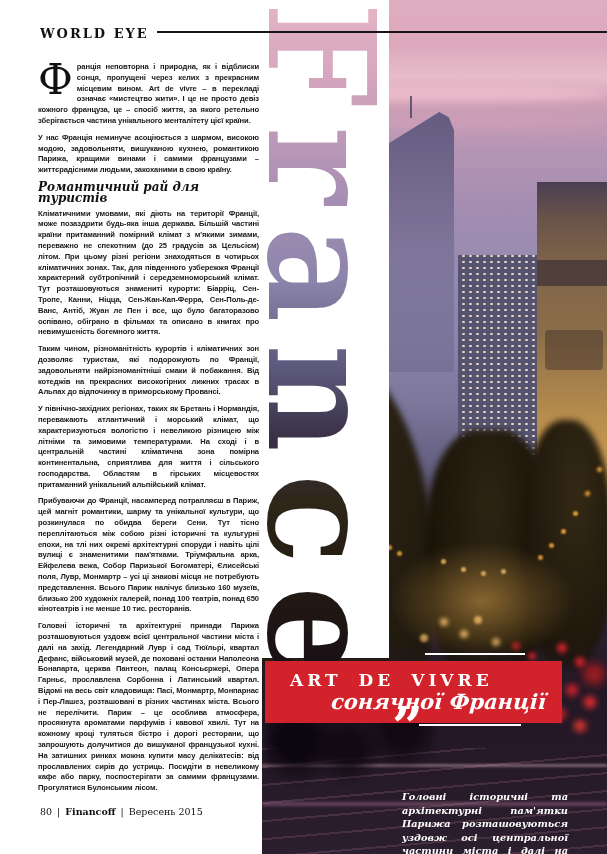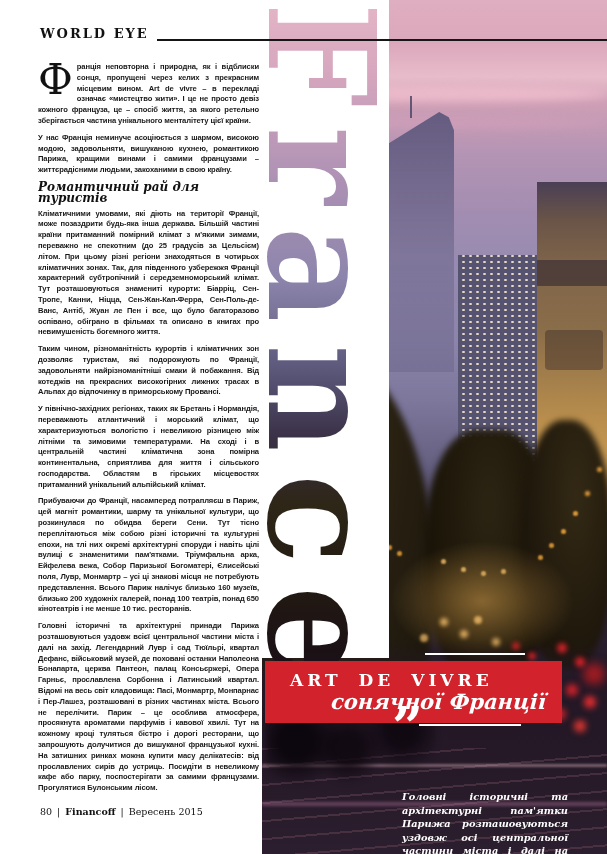--- a/index.html
+++ b/index.html
@@ -90,21 +90,21 @@
     font-family:"DejaVu Serif","Liberation Serif",serif;font-weight:bold;
     font-size:148px;line-height:138px;letter-spacing:22px;padding-left:2px;
     white-space:nowrap;
     background:linear-gradient(90deg,
       #e5b6c6 0%, #d4a5bd 12%, #ab90b4 28%, #8d85ac 42%,
       #5e5b7e 55%, #3a3147 66%, #2e2617 76%, #241c12 86%, #1a1016 100%);
     -webkit-background-clip:text;background-clip:text;color:transparent;
   }
 
   
-  .page-header{position:absolute;left:40px;right:0;top:26px;display:flex;align-items:flex-end;gap:8px;z-index:30;}
+  .page-header{position:absolute;left:40px;right:0;top:26px;display:flex;align-items:flex-start;gap:8px;z-index:30;}
   .section-label{font-family:"DejaVu Serif","Liberation Serif",serif;font-weight:bold;
     font-size:13px;letter-spacing:2px;color:#111;}
   .header-rule{flex:1;height:2px;background:#151515;margin-top:5px;}
 
   
   .column{
     position:absolute;left:38px;top:62px;width:221px;height:742px;overflow:hidden;
     font-size:7.6px;line-height:10.8px;font-weight:bold;color:#191919;
     text-align:justify;letter-spacing:-.1px;
   }

